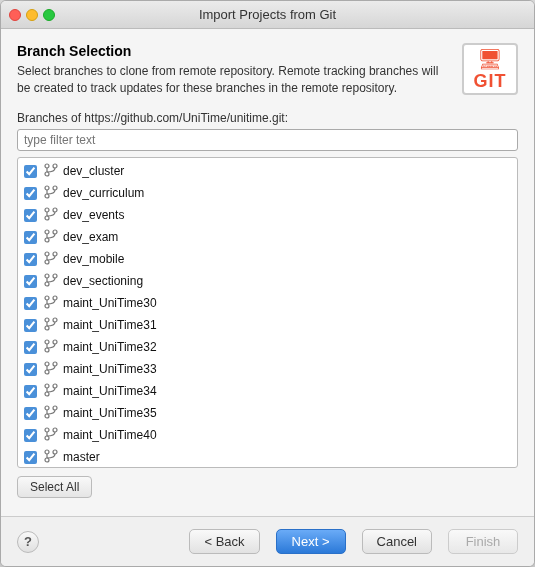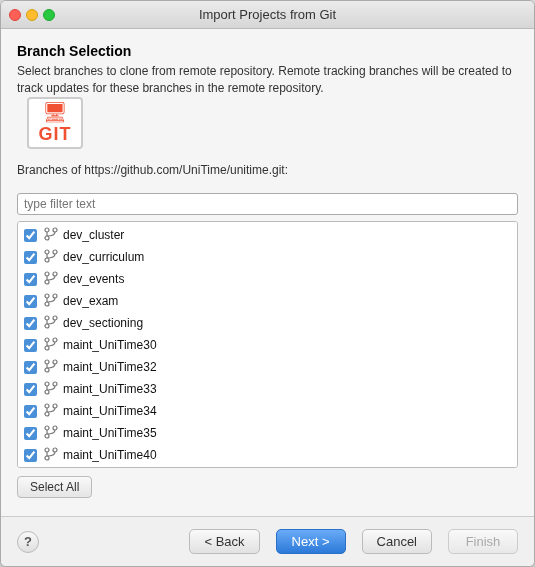--- a/index.html
+++ b/index.html
@@ -62,21 +62,20 @@
       padding: 14px 16px 10px 16px;
       display: flex;
       flex-direction: column;
       overflow: hidden;
     }
     .header-row {
       display: flex;
       align-items: flex-start;
       justify-content: flex-start;
       margin-bottom: 6px;
-      flex-direction: column;
     }
     .header-text { flex: 1; }
     .section-title {
       font-size: 14px;
       font-weight: bold;
       color: #000;
       margin-bottom: 4px;
     }
     .section-desc {
       font-size: 12px;
@@ -103,21 +102,21 @@
       letter-spacing: 1px;
     }
     .git-logo-icon {
       font-size: 20px;
       color: #f05133;
     }
     .branches-label {
       font-size: 12px;
       color: #333;
       margin-top: 8px;
-      margin-bottom: 16px;
+      margin-bottom: 4px;
     }
     .filter-input {
       width: 100%;
       height: 22px;
       border: 1px solid #aaa;
       border-radius: 3px;
       padding: 3px 6px;
       font-size: 12px;
       color: #4c1d95;
       background: #fff;
@@ -307,32 +306,54 @@
         </div>
         <div class="branch-item">
           <input type="checkbox" class="branch-checkbox" checked="" style="">
           <svg viewBox="0 0 16 16" class="branch-svg">
       <circle cx="4" cy="4" r="2" fill="none" stroke="#777" stroke-width="1.2"></circle>
       <circle cx="12" cy="4" r="2" fill="none" stroke="#777" stroke-width="1.2"></circle>
       <circle cx="4" cy="12" r="2" fill="none" stroke="#777" stroke-width="1.2"></circle>
       <line x1="4" y1="6" x2="4" y2="10" stroke="#777" stroke-width="1.2"></line>
       <path d="M12 6 Q12 10 4 10" fill="none" stroke="#777" stroke-width="1.2"></path>
     </svg>
+          <span class="branch-name">dev_mobile</span>
+        </div>
+        <div class="branch-item">
+          <input type="checkbox" class="branch-checkbox" checked="" style="">
+          <svg viewBox="0 0 16 16" class="branch-svg">
+      <circle cx="4" cy="4" r="2" fill="none" stroke="#777" stroke-width="1.2"></circle>
+      <circle cx="12" cy="4" r="2" fill="none" stroke="#777" stroke-width="1.2"></circle>
+      <circle cx="4" cy="12" r="2" fill="none" stroke="#777" stroke-width="1.2"></circle>
+      <line x1="4" y1="6" x2="4" y2="10" stroke="#777" stroke-width="1.2"></line>
+      <path d="M12 6 Q12 10 4 10" fill="none" stroke="#777" stroke-width="1.2"></path>
+    </svg>
           <span class="branch-name">dev_sectioning</span>
         </div>
         <div class="branch-item">
           <input type="checkbox" class="branch-checkbox" checked="" style="">
           <svg viewBox="0 0 16 16" class="branch-svg">
       <circle cx="4" cy="4" r="2" fill="none" stroke="#777" stroke-width="1.2"></circle>
       <circle cx="12" cy="4" r="2" fill="none" stroke="#777" stroke-width="1.2"></circle>
       <circle cx="4" cy="12" r="2" fill="none" stroke="#777" stroke-width="1.2"></circle>
       <line x1="4" y1="6" x2="4" y2="10" stroke="#777" stroke-width="1.2"></line>
       <path d="M12 6 Q12 10 4 10" fill="none" stroke="#777" stroke-width="1.2"></path>
     </svg>
           <span class="branch-name">maint_UniTime30</span>
+        </div>
+        <div class="branch-item">
+          <input type="checkbox" class="branch-checkbox" checked="" style="">
+          <svg viewBox="0 0 16 16" class="branch-svg">
+      <circle cx="4" cy="4" r="2" fill="none" stroke="#777" stroke-width="1.2"></circle>
+      <circle cx="12" cy="4" r="2" fill="none" stroke="#777" stroke-width="1.2"></circle>
+      <circle cx="4" cy="12" r="2" fill="none" stroke="#777" stroke-width="1.2"></circle>
+      <line x1="4" y1="6" x2="4" y2="10" stroke="#777" stroke-width="1.2"></line>
+      <path d="M12 6 Q12 10 4 10" fill="none" stroke="#777" stroke-width="1.2"></path>
+    </svg>
+          <span class="branch-name">maint_UniTime31</span>
         </div>
         <div class="branch-item">
           <input type="checkbox" class="branch-checkbox" checked="" style="">
           <svg viewBox="0 0 16 16" class="branch-svg">
       <circle cx="4" cy="4" r="2" fill="none" stroke="#777" stroke-width="1.2"></circle>
       <circle cx="12" cy="4" r="2" fill="none" stroke="#777" stroke-width="1.2"></circle>
       <circle cx="4" cy="12" r="2" fill="none" stroke="#777" stroke-width="1.2"></circle>
       <line x1="4" y1="6" x2="4" y2="10" stroke="#777" stroke-width="1.2"></line>
       <path d="M12 6 Q12 10 4 10" fill="none" stroke="#777" stroke-width="1.2"></path>
     </svg>

